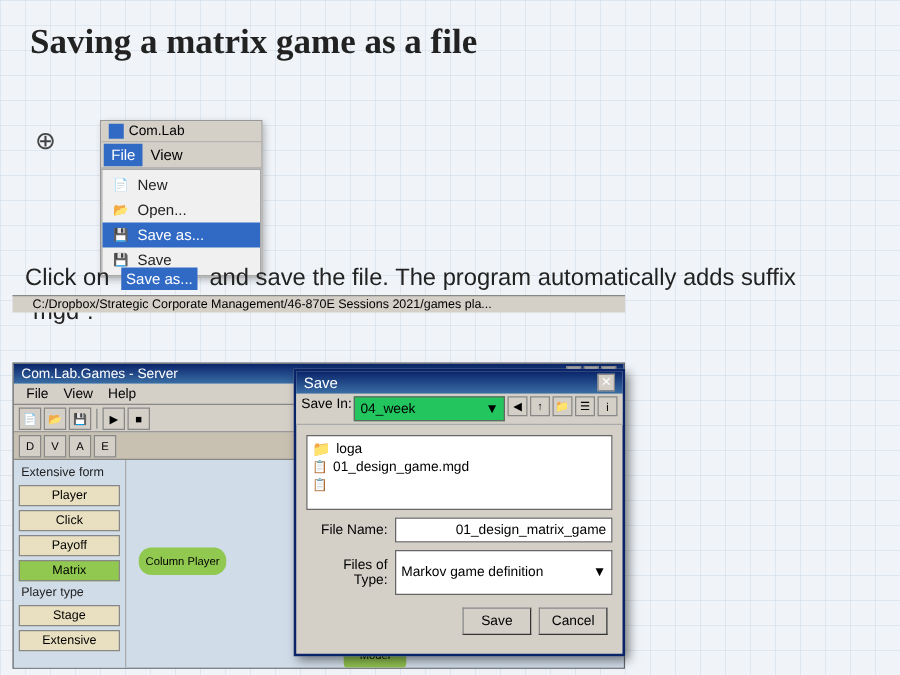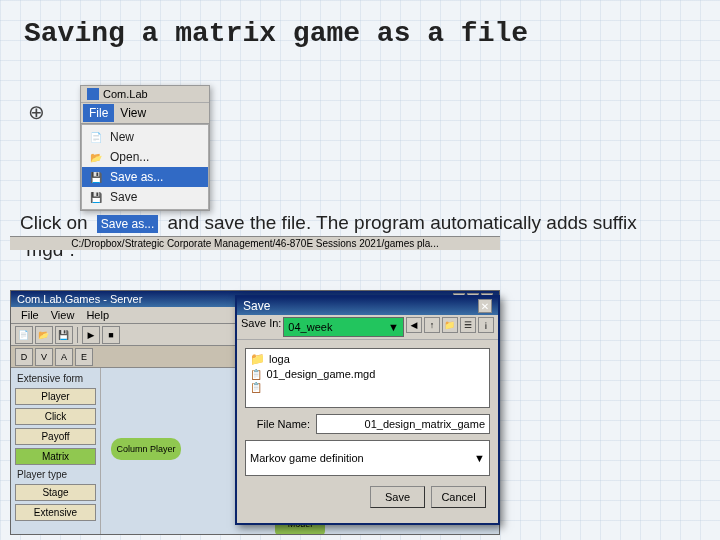--- a/index.html
+++ b/index.html
@@ -30,27 +30,27 @@
       height: 540px;
       z-index: 1;
       padding: 18px 24px;
     }
 
     .slide-title {
       font-size: 28px;
       font-weight: bold;
       color: #222;
       margin-bottom: 16px;
-      font-family: Liberation Mono, monospace;
+      font-family: Liberation Serif, serif;
     }
 
     
     .menu-area {
       position: absolute;
-      top: 85px;
+      top: 96px;
       left: 80px;
       width: 130px;
       background: #f0f0f0;
       border: 1px solid #999;
       box-shadow: 2px 2px 6px rgba(0,0,0,0.3);
       font-size: 12px;
       font-family: Arial, sans-serif;
     }
 
     .menu-bar {
@@ -397,21 +397,20 @@
     .status-bar {
       position: absolute;
       bottom: 290px;
       left: 10px;
       width: 490px;
       background: #d4d0c8;
       border-top: 1px solid #888;
       font-size: 10px;
       padding: 1px 16px;
       color: #000;
-      text-align: center;
     }
 
     .crosshair {
       position: absolute;
       top: 100px;
       left: 28px;
       font-size: 20px;
       color: #444;
       font-weight: normal;
     }
@@ -552,20 +551,21 @@
           <span style="color:#4488cc; font-size: 10px;">📋</span>
         </div>
       </div>
 
       <div class="dialog-row">
         <span class="dialog-label">File Name:</span>
         <input class="dialog-input" type="text" style="flex: 1 1 0%; height: 20px; border: 1px solid rgb(102, 102, 102); padding: 1px 4px; font-size: 11px;" value="01_design_matrix_game">
       </div>
 
       <div class="dialog-row">
+        <span class="dialog-label">Files of Type:</span>
         <div class="dialog-dropdown">
           <span>Markov game definition</span>
           <span>▼</span>
         </div>
       </div>
 
       <div class="dialog-buttons">
         <div class="dialog-btn">Save</div>
         <div class="dialog-btn">Cancel</div>
       </div>

